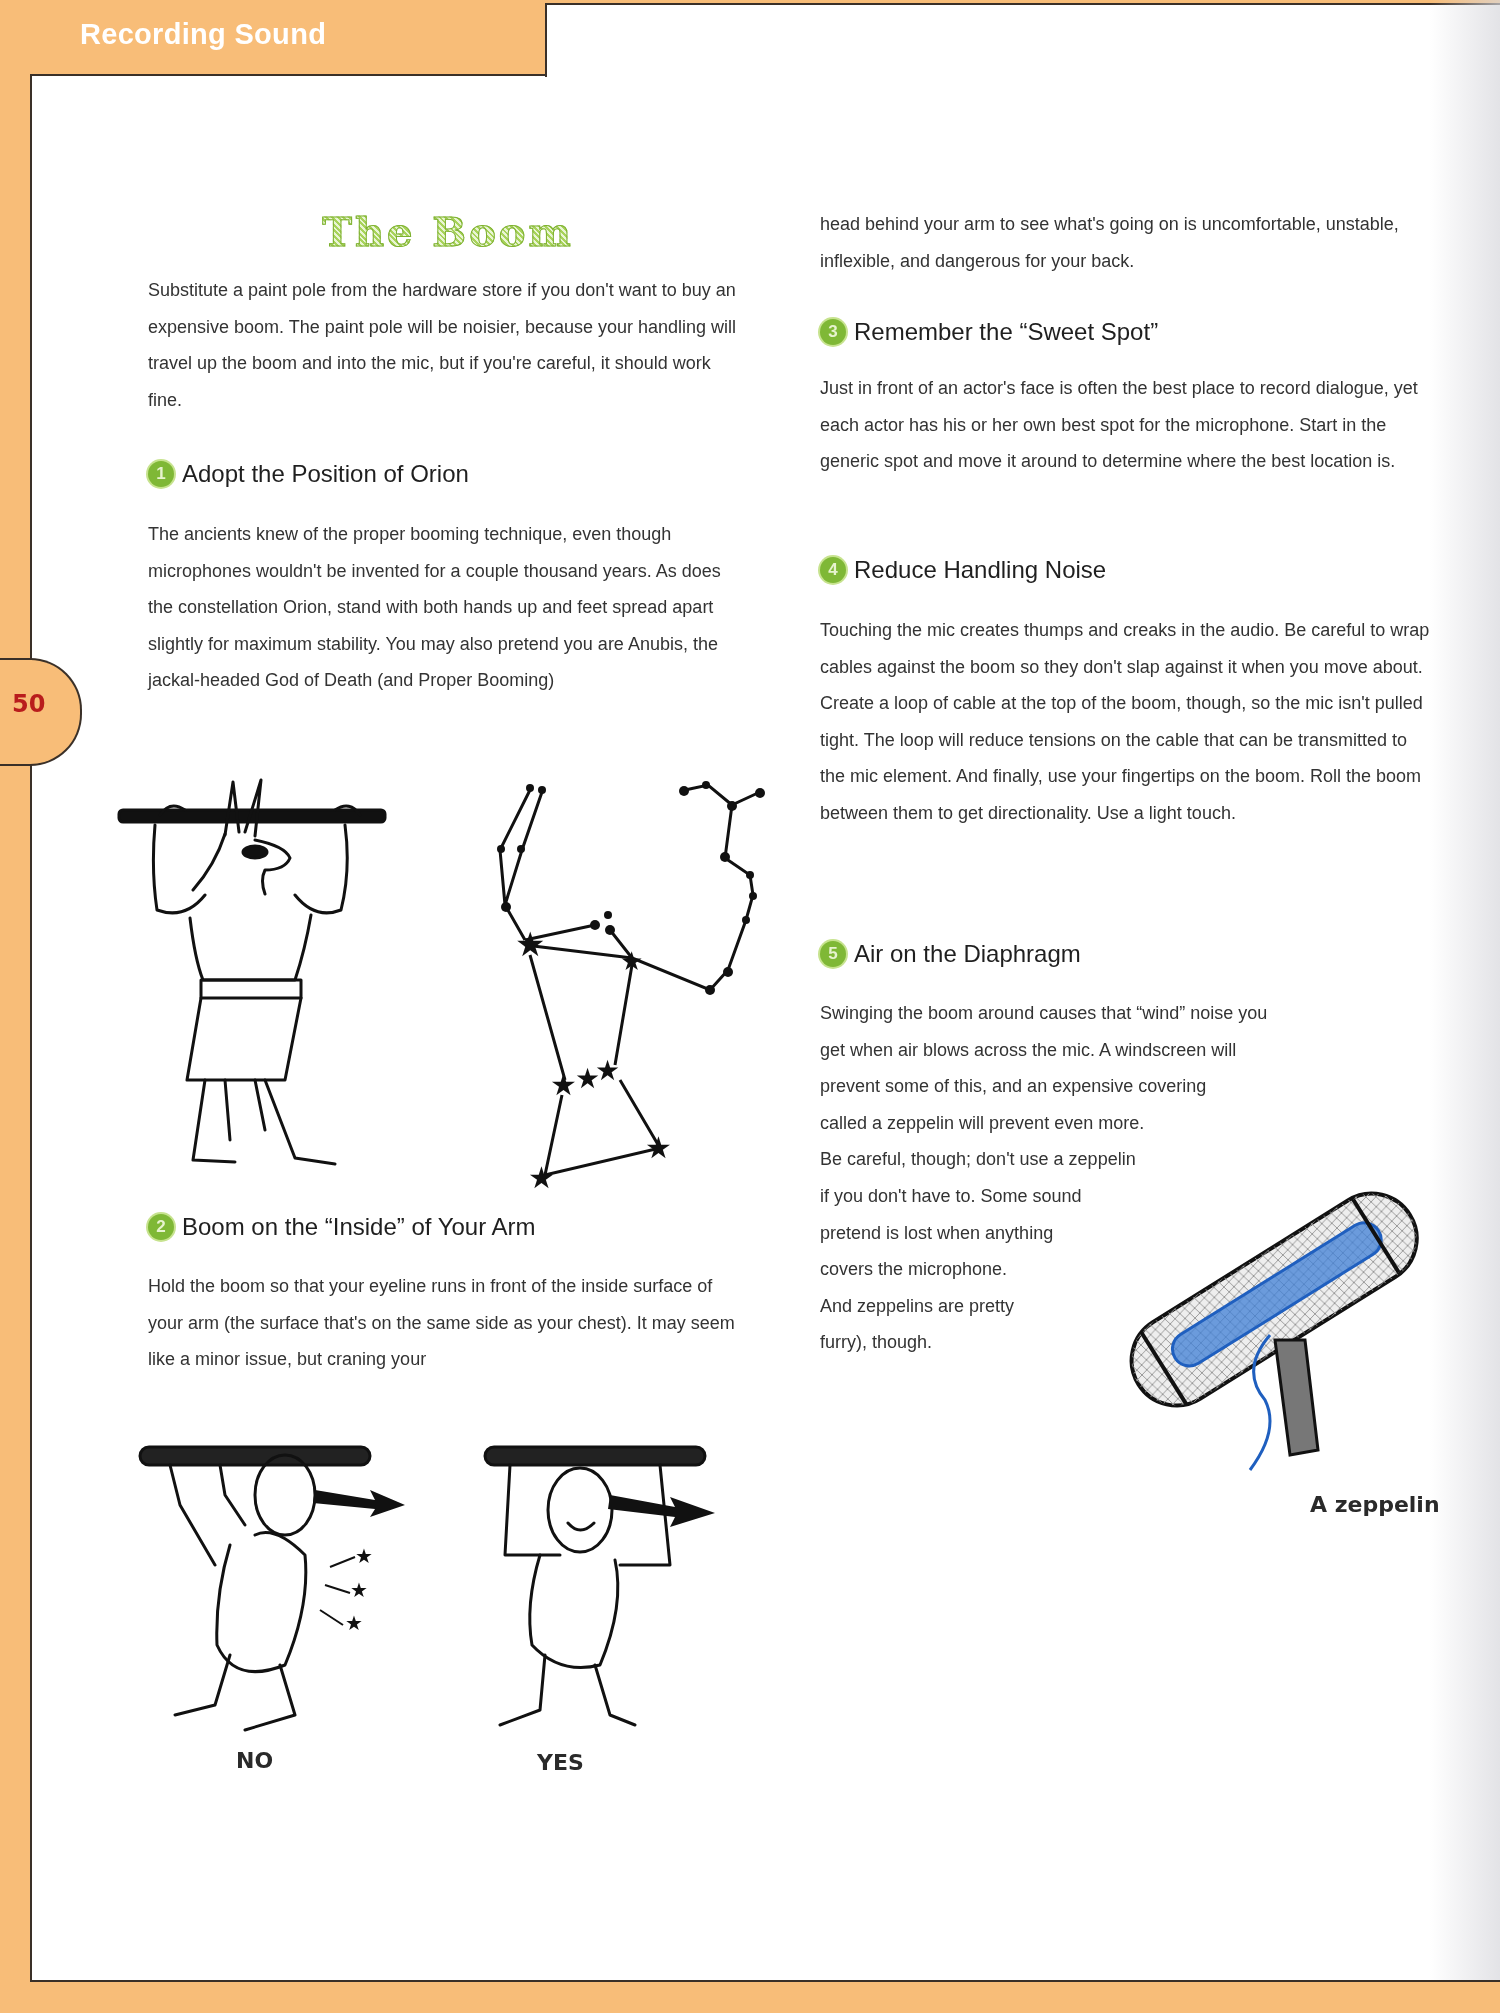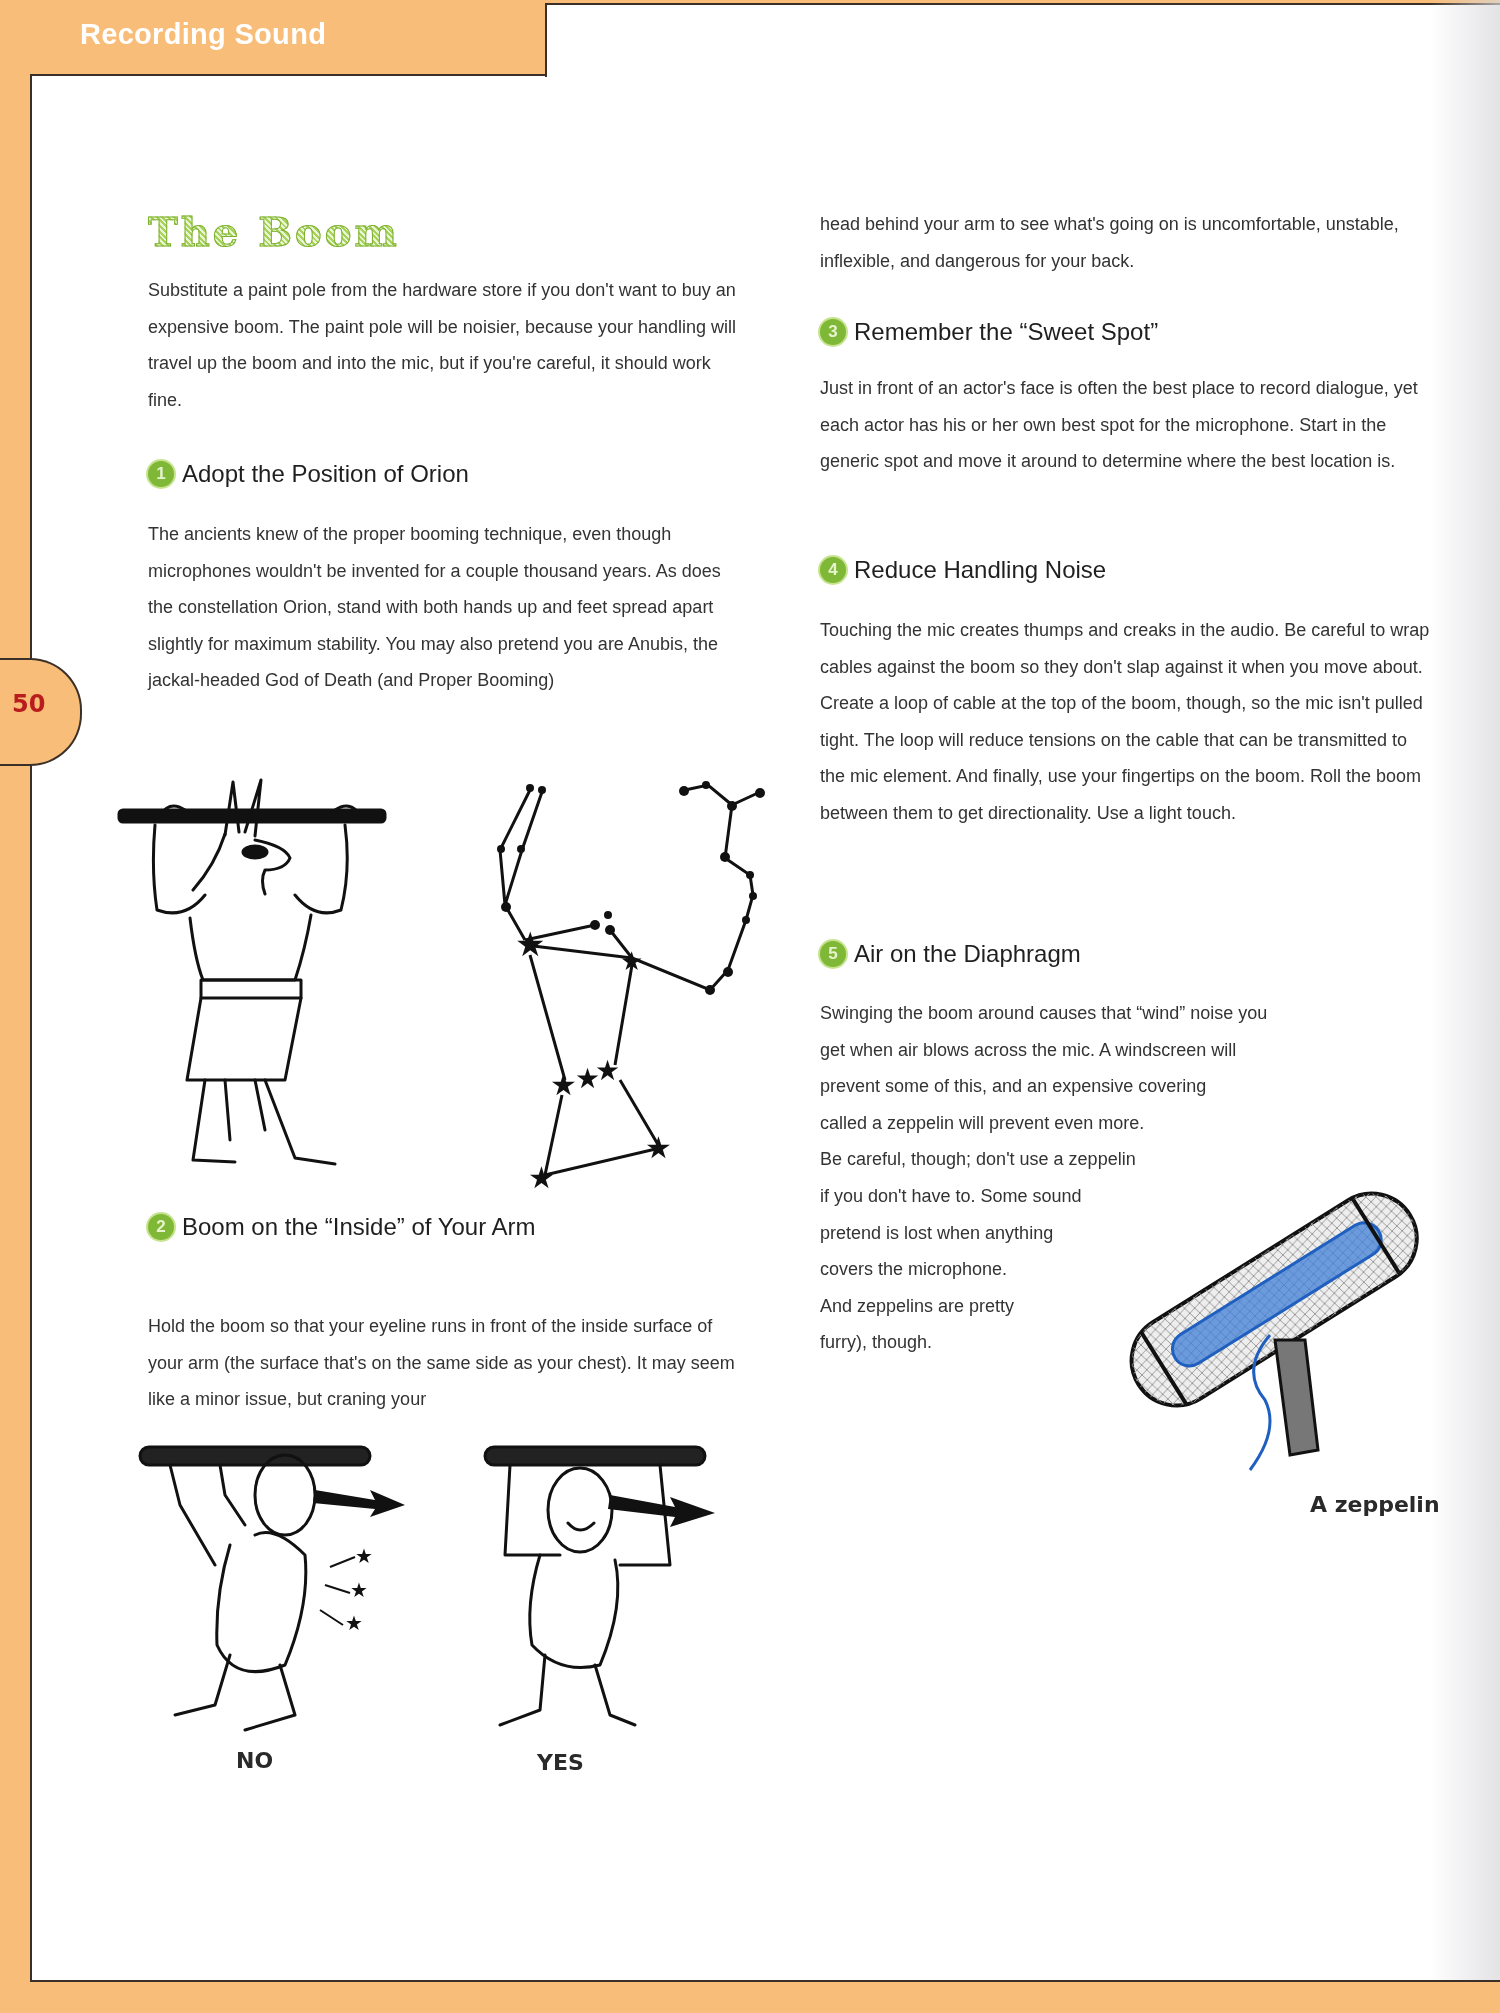--- a/index.html
+++ b/index.html
@@ -26,21 +26,21 @@
 <body>
 
 <div class="page"></div>
 <div class="page-top-strip"></div>
 <div class="header-title">Recording Sound</div>
 <div class="page-tab"></div>
 <div class="page-tab-mask"></div>
 <div class="page-num">50</div>
 <div class="page-fade"></div>
 
-<div class="col col-left" style="top:208px;">
+<div class="col col-left" style="top:208px;text-align:center;">
   <div class="section-title">The Boom</div>
 </div>
 <div class="col col-left" style="top:272px;">
   <p class="body">Substitute a paint pole from the hardware store if you don't want to buy an expensive boom. The paint pole will be noisier, because your handling will travel up the boom and into the mic, but if you're careful, it should work fine.</p>
 </div>
 
 <div class="col col-left" style="top:460px;">
   <h3 class="step">
     <span class="bullet">1</span>
     <span>Adopt the Position of Orion</span>
@@ -99,21 +99,21 @@
       <text x="58" y="418" font-size="30">★</text>
   </g>
 </svg>
 
 <div class="col col-left" style="top:1213px;">
   <h3 class="step">
     <span class="bullet">2</span>
     <span>Boom on the “Inside” of Your Arm</span>
   </h3>
 </div>
-<div class="col col-left" style="top:1268px;margin-top:40px;">
+<div class="col col-left" style="top:1268px;">
   <p class="body">Hold the boom so that your eyeline runs in front of the inside surface of your arm (the surface that's on the same side as your chest). It may seem like a minor issue, but craning your</p>
 </div>
 
 <svg style="left:135px; top:1425px;" width="280" height="320" viewBox="0 0 280 320">
   <g stroke="#111" stroke-width="3" fill="none" stroke-linecap="round" stroke-linejoin="round">
     <rect x="5" y="22" width="230" height="18" rx="9" fill="#222"></rect>
     <path d="M35 40 L45 80 L80 140 M85 40 L90 70 L110 100"></path>
     <ellipse cx="150" cy="70" rx="30" ry="40"></ellipse>
     <path d="M95 120 Q80 170 82 220 Q100 260 150 240 Q175 180 170 130 Q140 100 120 110"></path>
     <path d="M95 230 L80 280 L40 290 M145 240 L160 290 L110 305"></path>

